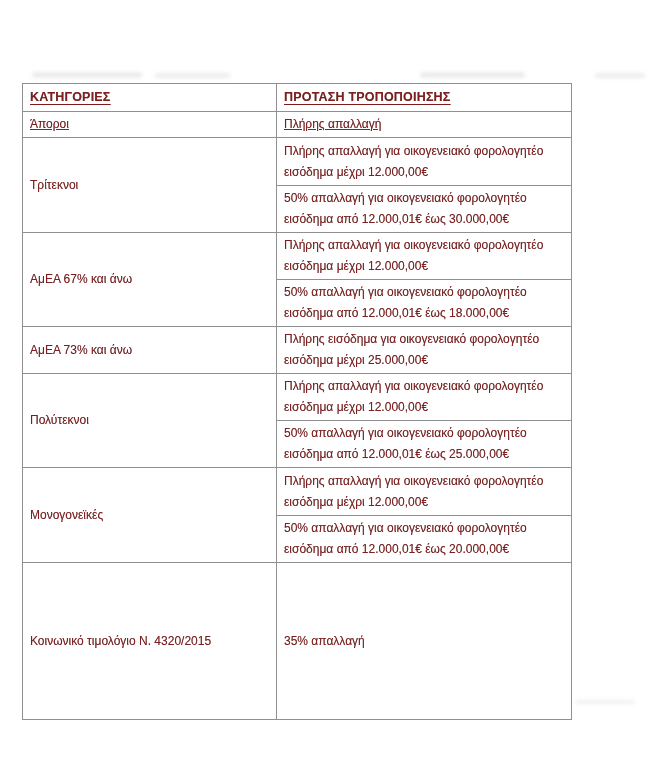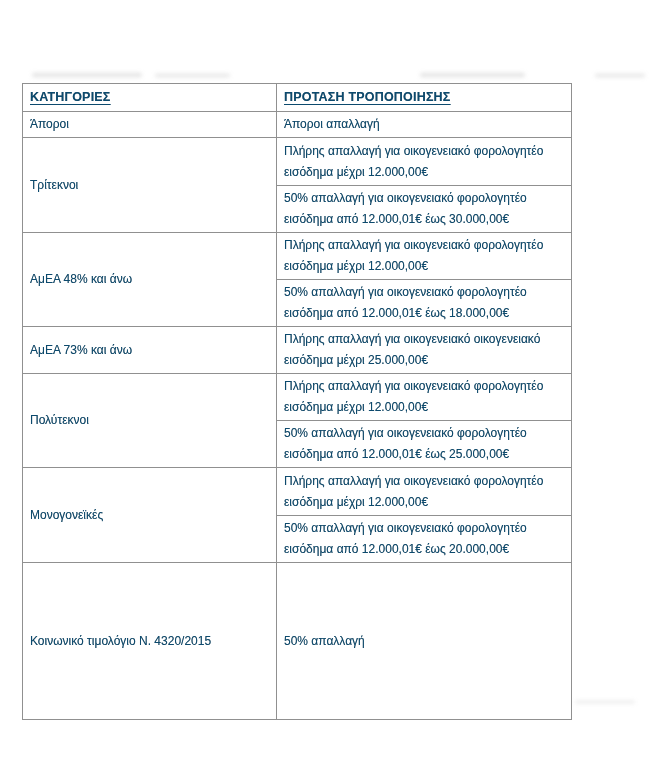--- a/index.html
+++ b/index.html
@@ -28,33 +28,33 @@
   table.doc-table col.c1 { width: 254px; }
   table.doc-table col.c2 { width: 295px; }
   th, td {
     border: 1px solid #909090;
     padding: 2px 6px 2px 7px;
     vertical-align: middle;
     font-size: 12px;
     line-height: 21px;
     text-align: left;
     font-weight: normal;
-    color: #0c4a6e;
+    color: #7f1d1d;
     text-shadow: 0 0 0.5px rgba(70,70,70,0.55);
     overflow: hidden;
   }
   th.hdr {
     font-weight: bold;
     font-size: 12.5px;
     letter-spacing: 0.2px;
     text-decoration: underline;
     text-underline-offset: 3px;
   }
   tr.r-header  { height: 28px; }
-  tr.r-single  { height: 25px; }
+  tr.r-single  { height: 25px; text-decoration: underline; }
   tr.r-sub48   { height: 48px; }
   tr.r-sub43   { height: 43px; }
   tr.r-sub46   { height: 46px; }
   tr.r-sub42   { height: 42px; }
   tr.r-sub45   { height: 45px; }
   tr.r-tall    { height: 157px; }
   
   .smudge {
     position: absolute;
     background: rgba(150,150,150,0.28);
@@ -81,60 +81,60 @@
       </colgroup>
 
     <tbody>
         <tr class="r-header">
       <th class="hdr">ΚΑΤΗΓΟΡΙΕΣ</th>
       <th class="hdr">ΠΡΟΤΑΣΗ ΤΡΟΠΟΠΟΙΗΣΗΣ</th>
     </tr>
 
     <tr class="r-single">
       <td>Άποροι</td>
-      <td>Άποροι απαλλαγή</td>
+      <td>Πλήρης απαλλαγή</td>
     </tr>
 
     <tr class="r-sub48">
       <td rowspan="2">Τρίτεκνοι</td>
       <td>Πλήρης απαλλαγή για οικογενειακό φορολογητέο εισόδημα μέχρι 12.000,00€</td>
     </tr>
     <tr class="r-sub43">
       <td>50% απαλλαγή για οικογενειακό φορολογητέο εισόδημα από 12.000,01€ έως 30.000,00€</td>
     </tr>
 
     <tr class="r-sub46">
-      <td rowspan="2">ΑμΕΑ 48% και άνω</td>
+      <td rowspan="2">ΑμΕΑ 67% και άνω</td>
       <td>Πλήρης απαλλαγή για οικογενειακό φορολογητέο εισόδημα μέχρι 12.000,00€</td>
     </tr>
     <tr class="r-sub46">
       <td>50% απαλλαγή για οικογενειακό φορολογητέο εισόδημα από 12.000,01€ έως 18.000,00€</td>
     </tr>
 
     <tr class="r-sub42">
       <td>ΑμΕΑ 73% και άνω</td>
-      <td>Πλήρης απαλλαγή για οικογενειακό οικογενειακό εισόδημα μέχρι 25.000,00€</td>
+      <td>Πλήρης εισόδημα για οικογενειακό φορολογητέο εισόδημα μέχρι 25.000,00€</td>
     </tr>
 
     <tr class="r-sub46">
       <td rowspan="2">Πολύτεκνοι</td>
       <td>Πλήρης απαλλαγή για οικογενειακό φορολογητέο εισόδημα μέχρι 12.000,00€</td>
     </tr>
     <tr class="r-sub46">
       <td>50% απαλλαγή για οικογενειακό φορολογητέο εισόδημα από 12.000,01€ έως 25.000,00€</td>
     </tr>
 
     <tr class="r-sub48">
       <td rowspan="2">Μονογονεϊκές</td>
       <td>Πλήρης απαλλαγή για οικογενειακό φορολογητέο εισόδημα μέχρι 12.000,00€</td>
     </tr>
     <tr class="r-sub45">
       <td>50% απαλλαγή για οικογενειακό φορολογητέο εισόδημα από 12.000,01€ έως 20.000,00€</td>
     </tr>
 
     <tr class="r-tall">
       <td>Κοινωνικό τιμολόγιο Ν. 4320/2015</td>
-      <td>50% απαλλαγή</td>
+      <td>35% απαλλαγή</td>
     </tr>
 
   </tbody>
     </table>
 </div>
 
 </body></html>

